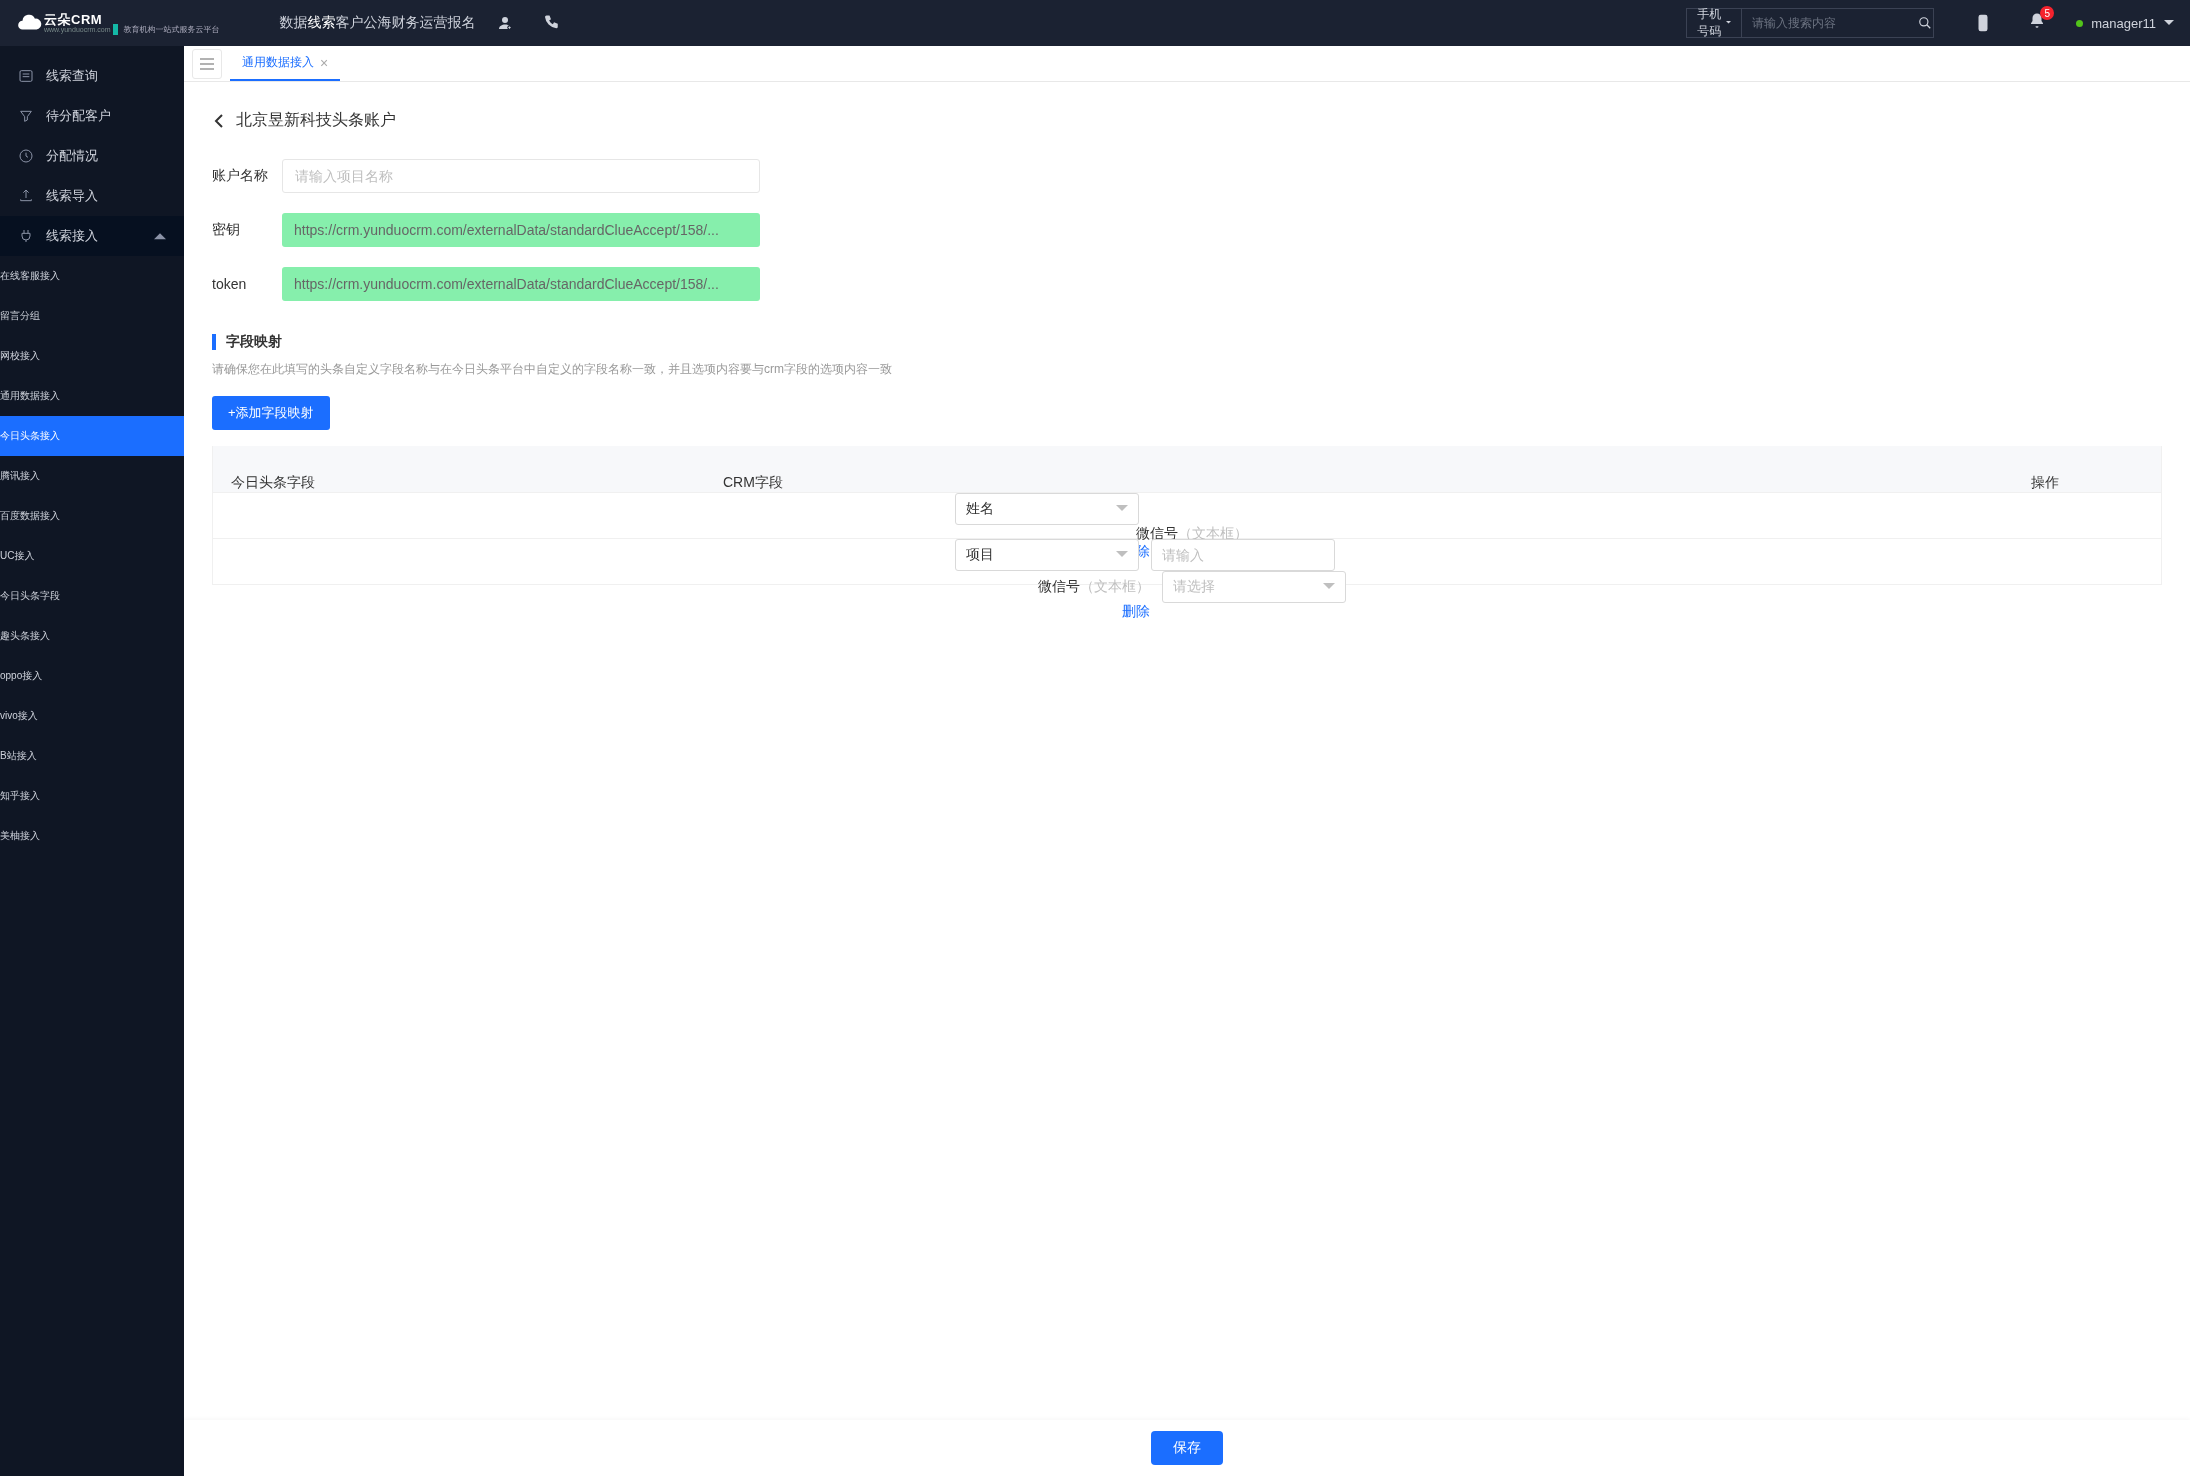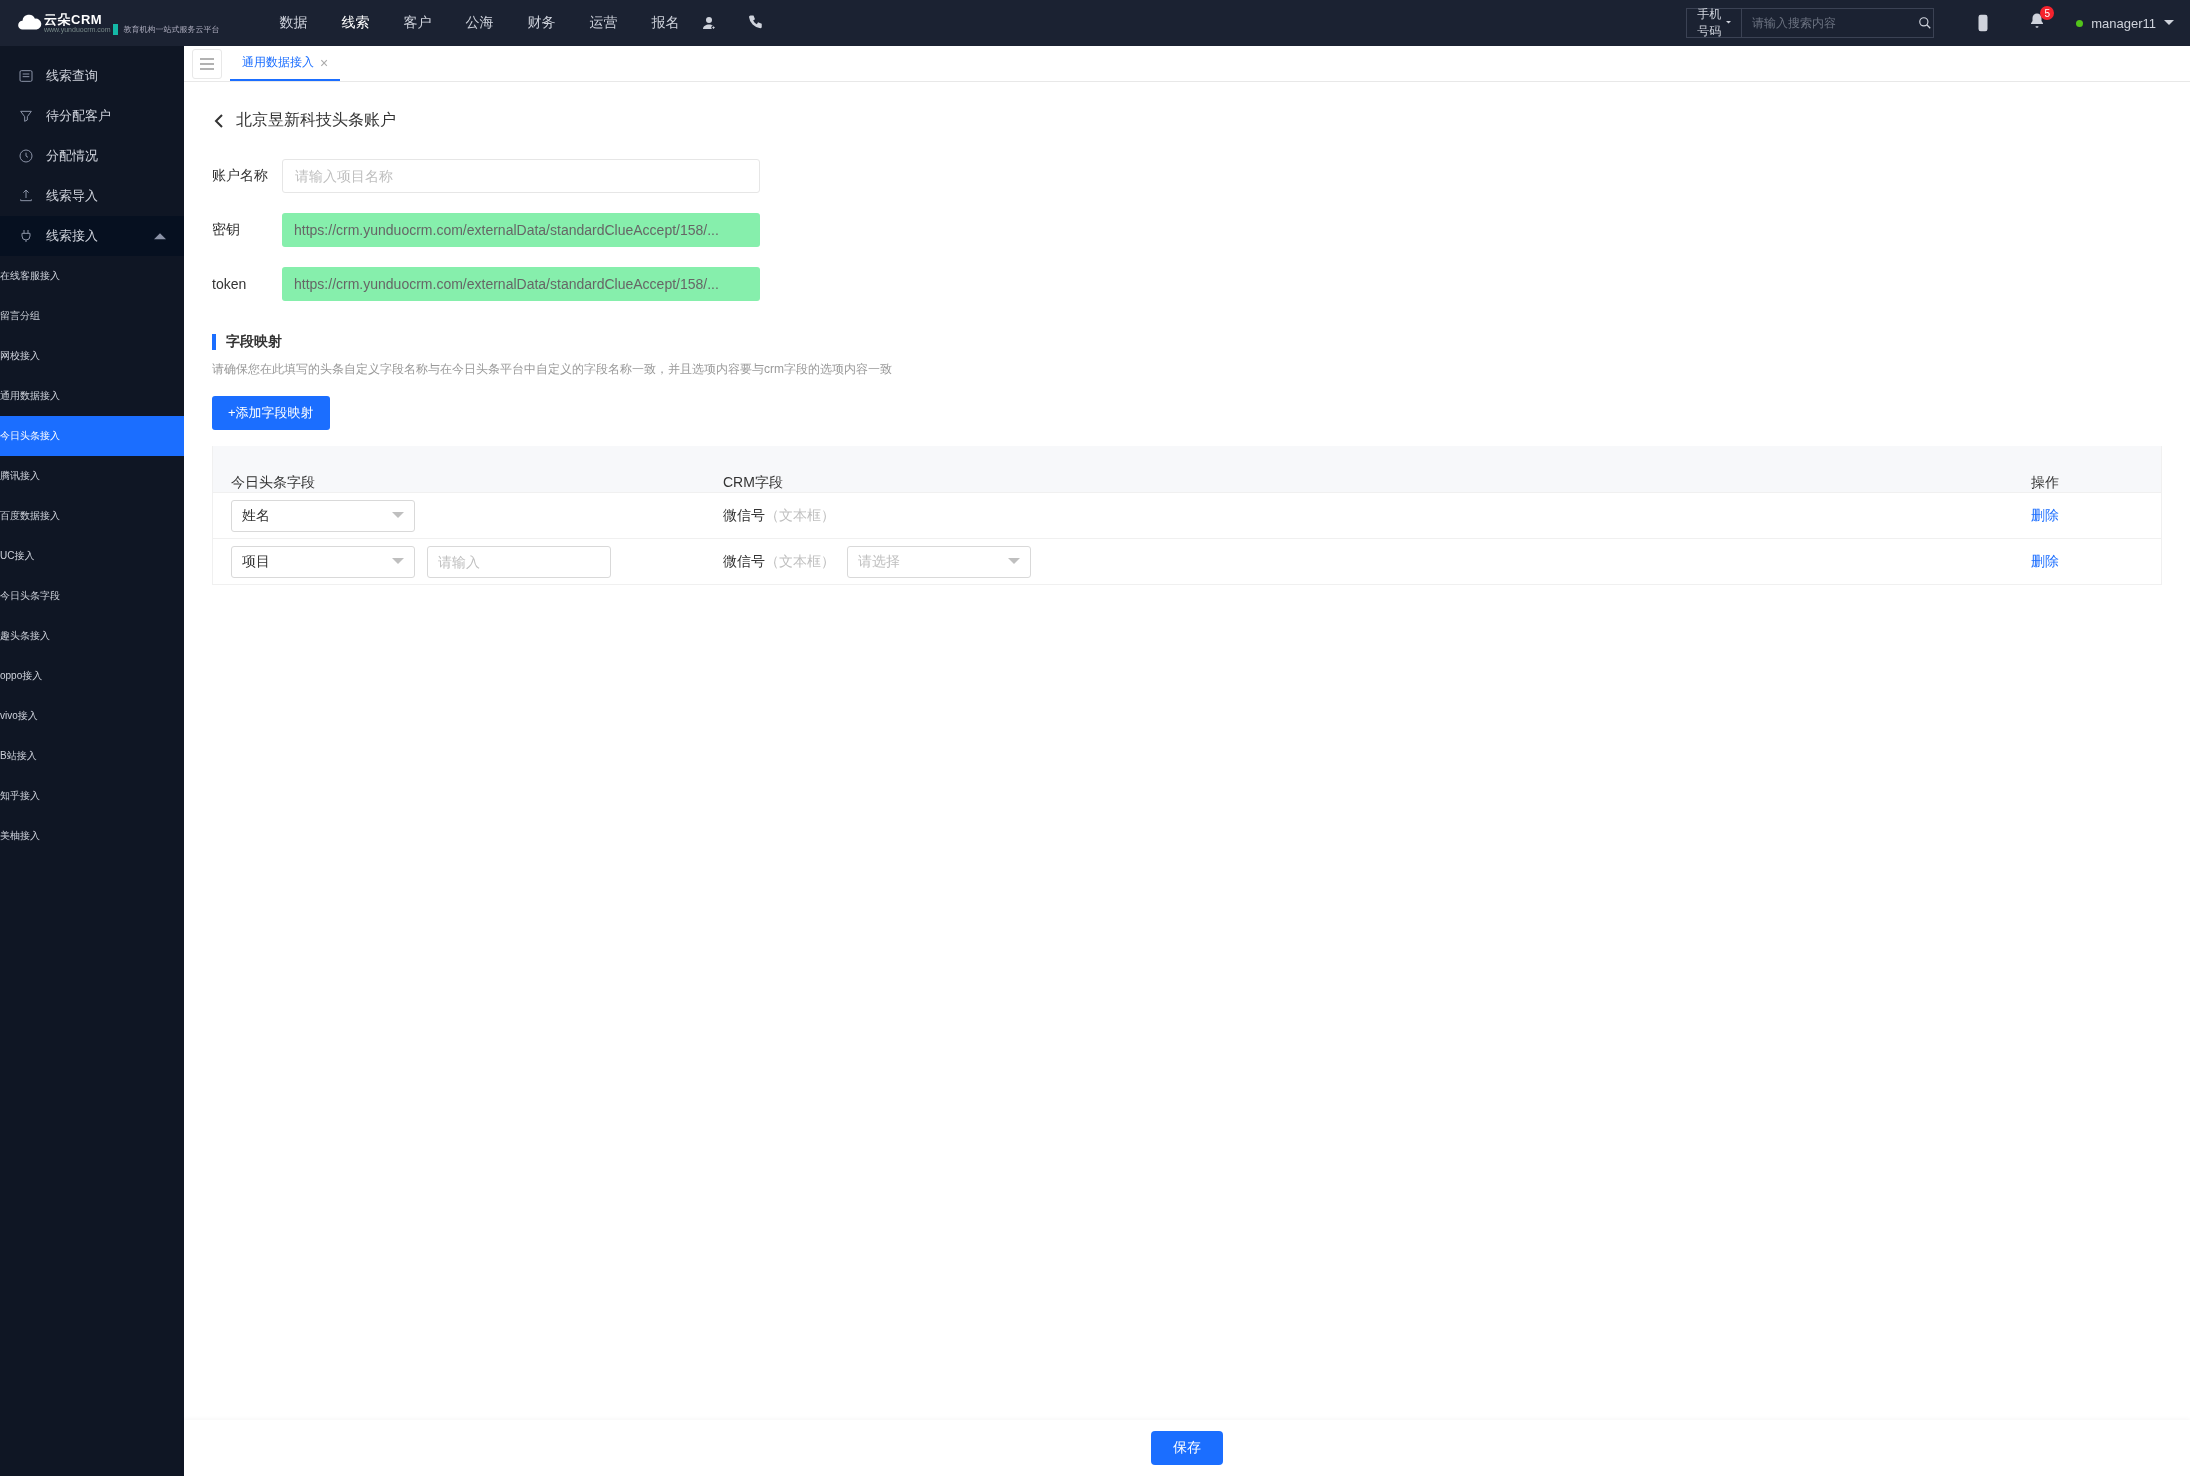--- a/index.html
+++ b/index.html
@@ -3,21 +3,21 @@
 <meta charset="utf-8">
 <style>
   * { box-sizing: border-box; margin: 0; padding: 0; }
   body { font-family: -apple-system, BlinkMacSystemFont, "Segoe UI", "PingFang SC", "Microsoft YaHei", sans-serif; background: #fff; color: #333; }
   .header { height: 46px; background: #1b2232; display: flex; align-items: center; padding: 0 16px; color: #fff; }
   .logo { display: flex; align-items: center; gap: 2px; margin-right: 30px; }
   .logo-mark { width: 26px; height: 26px; }
   .logo-text-wrap { display: flex; flex-direction: column; line-height: 1; }
   .logo-text { font-size: 13px; font-weight: 700; letter-spacing: .5px; }
   .logo-sub { font-size: 8px; color: #aab; margin-top: 12px; border-left: 5px solid #14b8a6; padding-left: 6px; }
-  .nav { display: flex; gap: 34px; margin-left: 30px; }
+  .nav { display: flex; margin-left: 30px; }
   .nav-item { font-size: 14px; color: #cfd3dc; cursor: pointer; }
   .nav-item.active { color: #fff; font-weight: 500; }
   .header-icons { display: flex; gap: 28px; margin-left: 20px; align-items: center; }
   .header-icon { width: 18px; height: 18px; fill: #cfd3dc; }
   .header-spacer { flex: 1; }
   .search-wrap { display: flex; align-items: center; border: 1px solid #3b4254; border-radius: 0; height: 30px; width: 248px; margin-right: 40px; }
   .search-select { padding: 0 10px; font-size: 12px; color: #cfd3dc; border-right: 1px solid #3b4254; height: 100%; display: flex; align-items: center; gap: 4px; cursor: pointer; }
   .search-input { flex: 1; background: transparent; border: none; outline: none; color: #cfd3dc; font-size: 12px; padding: 0 10px; }
   .search-input::placeholder { color: #6b7280; }
   .search-btn { width: 30px; display: flex; align-items: center; justify-content: center; cursor: pointer; }
@@ -53,21 +53,21 @@
   .section-title { display: flex; align-items: center; gap: 10px; margin: 32px 0 10px; }
   .section-bar { width: 4px; height: 16px; background: #1b6eff; }
   .section-title-text { font-size: 14px; font-weight: 600; }
   .section-hint { font-size: 12px; color: #999; margin-bottom: 18px; }
   .add-btn { background: #1b6eff; color: #fff; border: none; border-radius: 3px; height: 34px; padding: 0 16px; font-size: 13px; cursor: pointer; margin-bottom: 16px; }
   .table { border: 1px solid #f0f0f0; border-top: none; }
   .thead { background: #f7f8fa; display: flex; height: 46px; align-items: flex-end; font-size: 14px; color: #333; }
   .col1 { width: 500px; padding-left: 18px; }
   .col2 { flex: 1; padding-left: 10px; }
   .col3 { width: 130px; }
-  .trow { display: flex; align-items: center; height: 46px; border-top: 1px solid #f0f0f0; font-size: 14px; }
+  .trow { display: flex; align-items: center; height: 46px; border-top: 1px solid #f0f0f0; font-size: 14px; flex-direction: column; }
   .sel { height: 32px; border: 1px solid #d9d9d9; border-radius: 3px; padding: 0 10px; display: flex; align-items: center; justify-content: space-between; background: #fff; cursor: pointer; font-size: 14px; color: #333; }
   .sel.ph { color: #bfbfbf; }
   .sel .dd { width: 12px; }
   .txt-inp { height: 32px; border: 1px solid #d9d9d9; border-radius: 3px; padding: 0 10px; font-size: 14px; outline: none; }
   .txt-inp::placeholder { color: #bfbfbf; }
   .crm-label { color: #333; }
   .crm-type { color: #bfbfbf; }
   .link { color: #1b6eff; cursor: pointer; font-size: 14px; }
   .footer { position: absolute; bottom: 0; left: 0; right: 0; height: 56px; display: flex; align-items: center; justify-content: center; background: #fff; box-shadow: 0 -1px 4px rgba(0,0,0,.04); }
   .save-btn { background: #1b6eff; color: #fff; border: none; border-radius: 4px; height: 34px; padding: 0 22px; font-size: 14px; cursor: pointer; }

